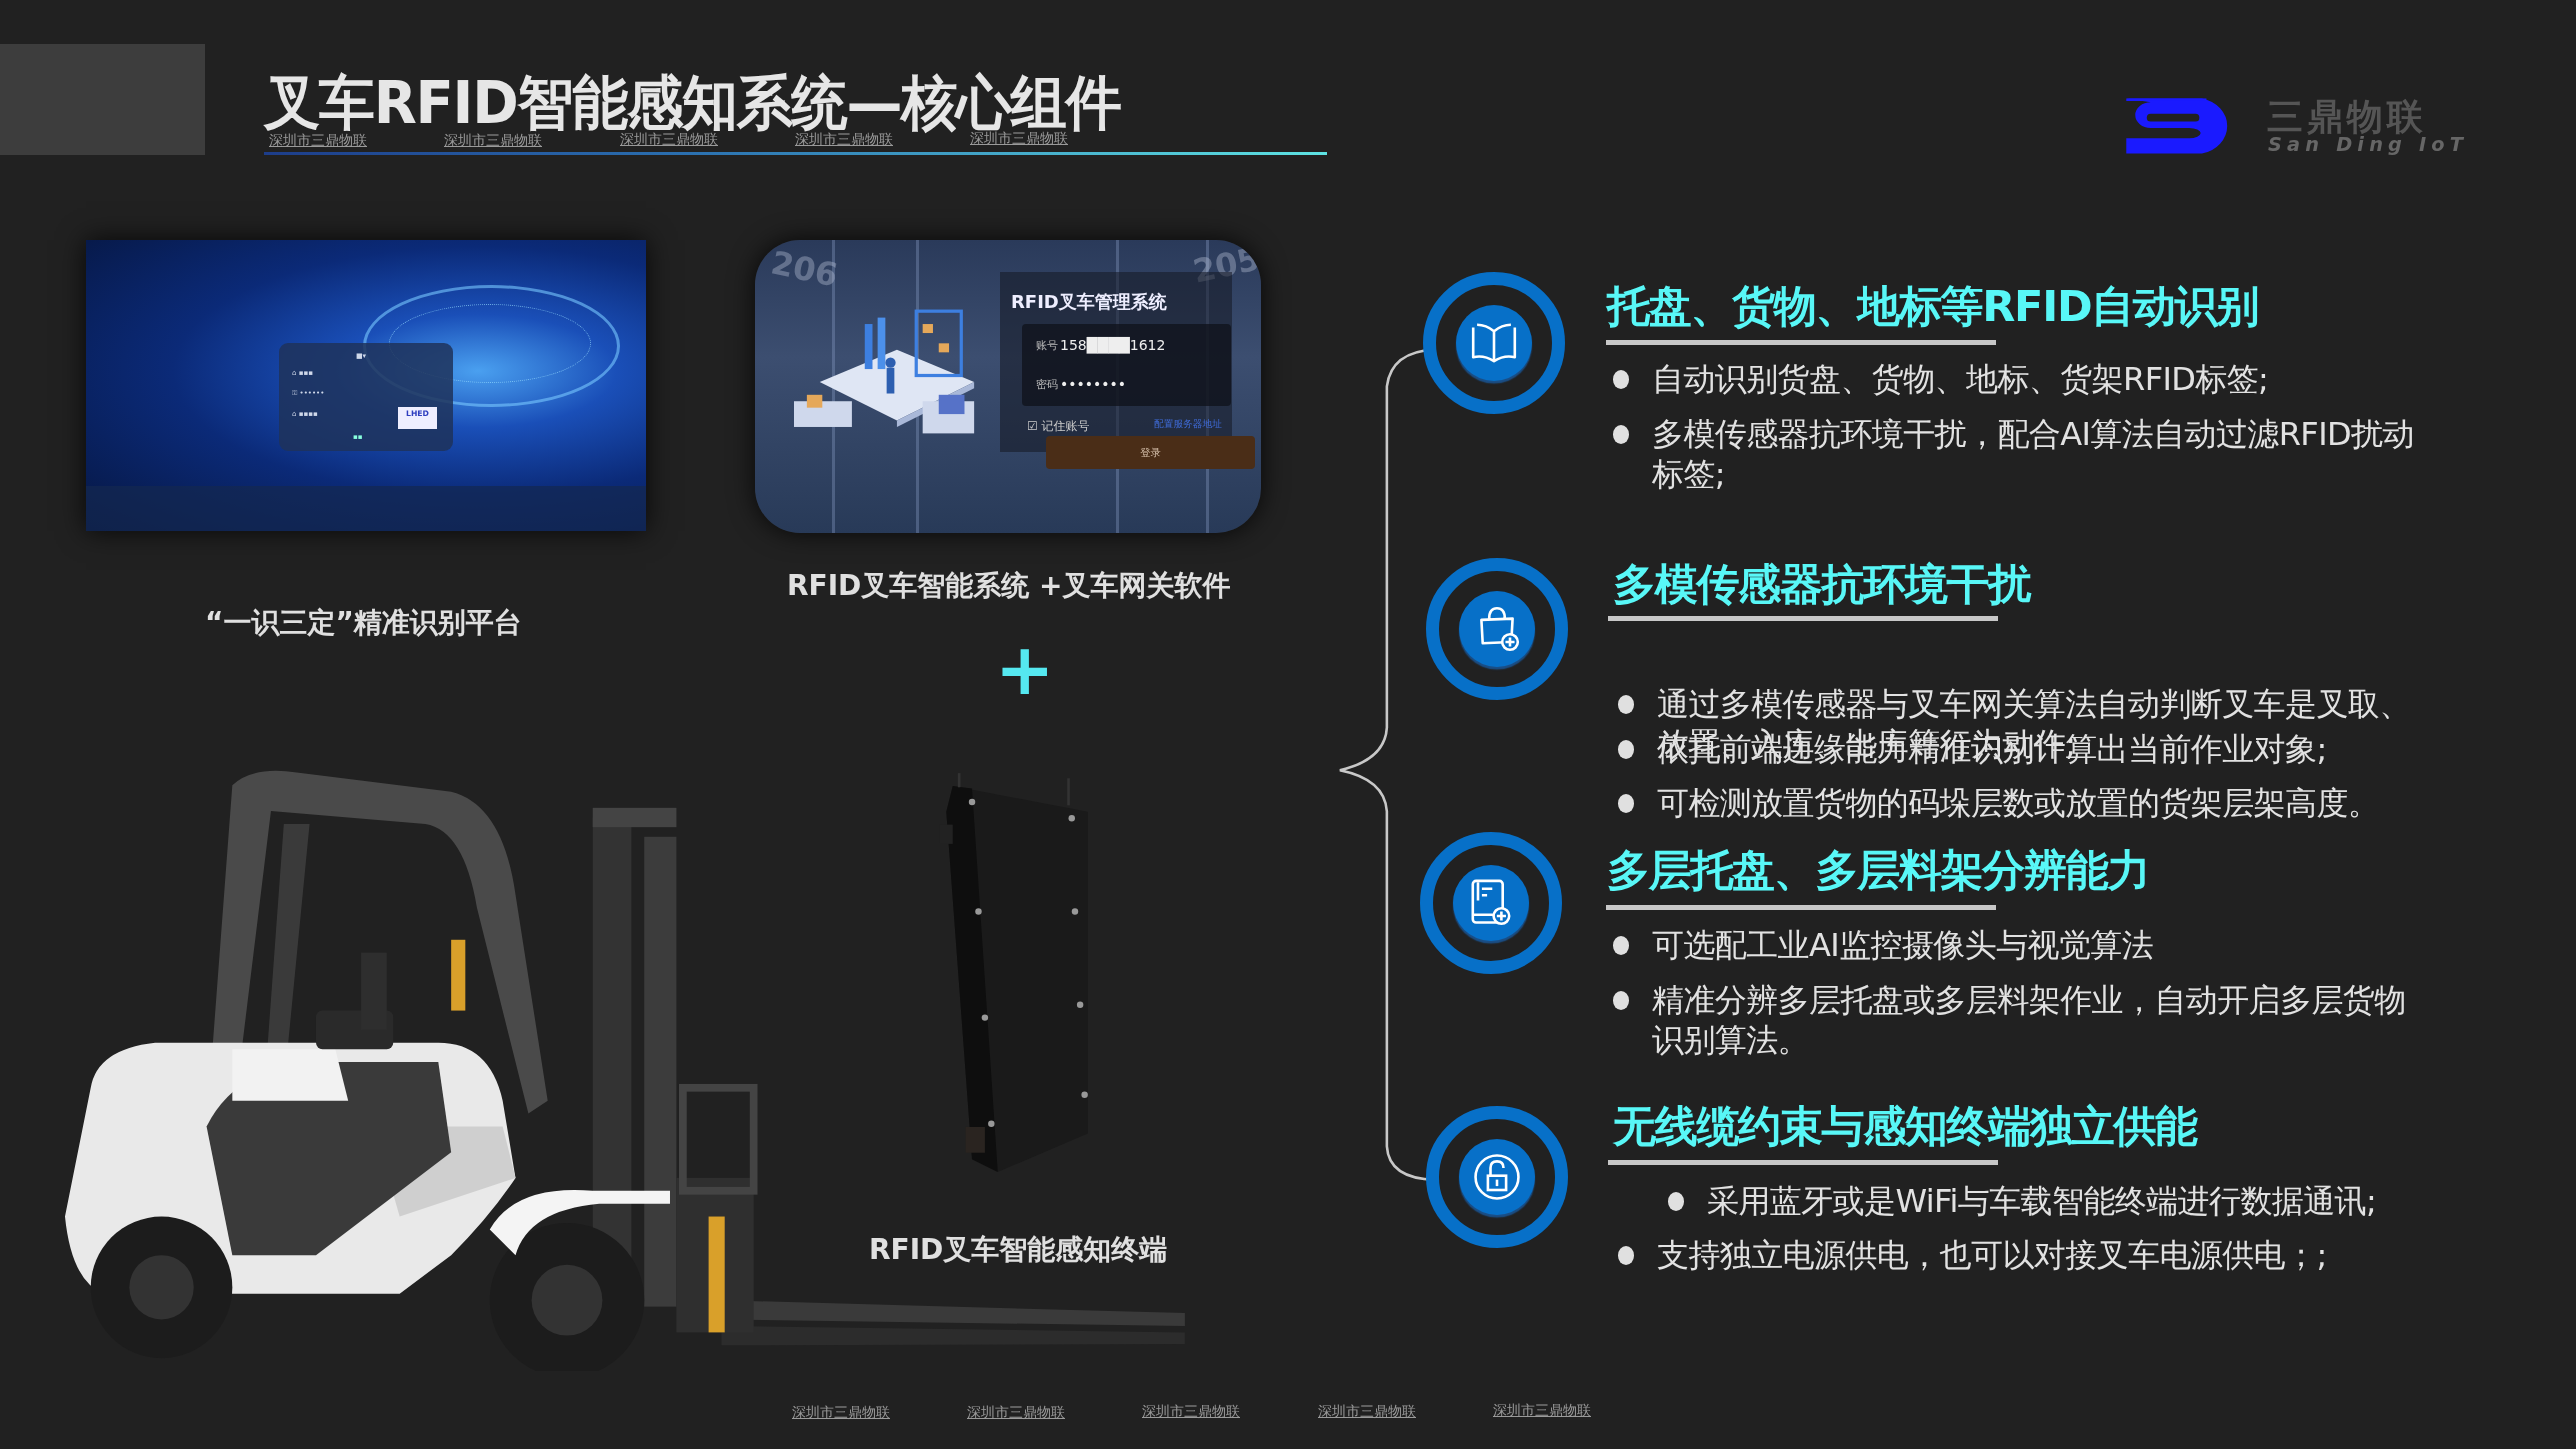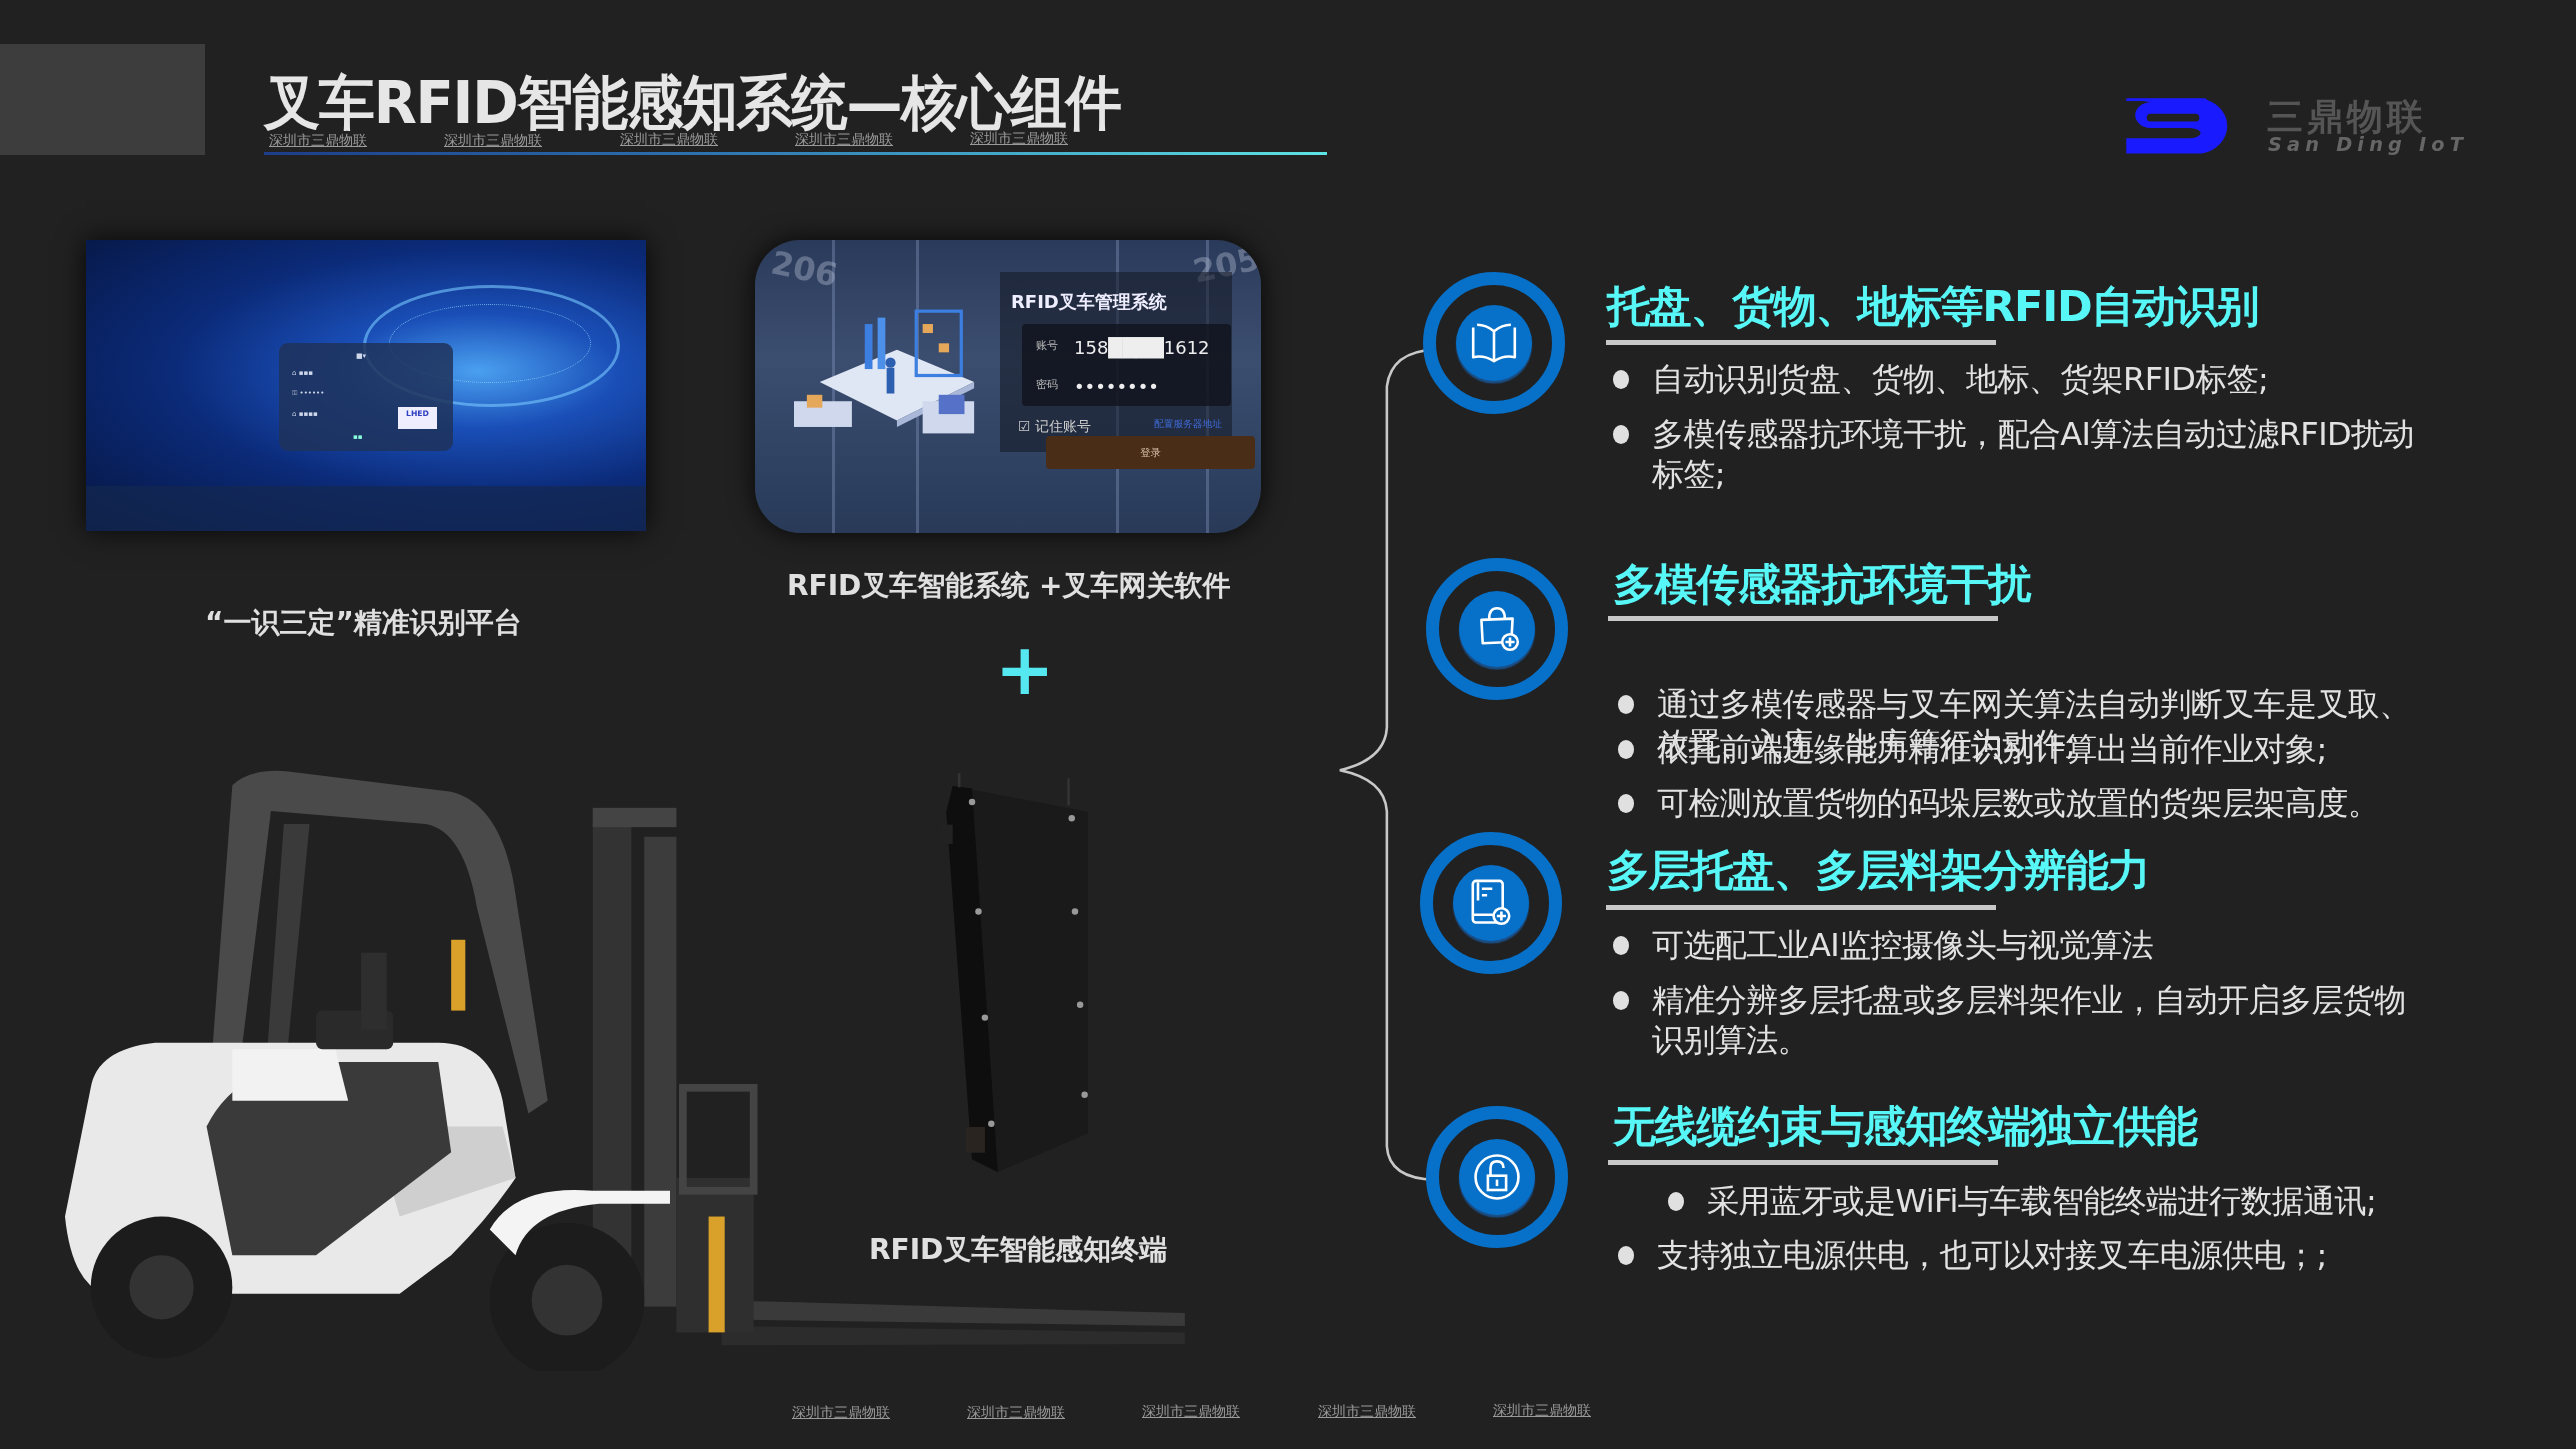--- a/index.html
+++ b/index.html
@@ -28,22 +28,22 @@
     .lb-row { position:absolute; left:13px; font-size:7px; color:#cfd8ea; }
     #card1 .captcha { position:absolute; left:119px; top:64px; width:39px; height:22px; background:#eef; color:#3040c0; font-size:7.7px; text-align:center; line-height:14px; font-weight:bold; }
     #card1 .footer { position:absolute; left:0; bottom:0; width:100%; height:45px; background:rgba(20,40,80,0.7); }
     #card2 { left:755px; top:240px; width:506px; height:293px; border-radius:45px;
       background: linear-gradient(180deg,#2a3a5a 0%,#3c4e70 40%,#283a58 100%); }
     #card2 .shelf { position:absolute; top:0; bottom:0; width:2.6px; background:rgba(140,160,200,0.35); }
     #card2 .panel { position:absolute; left:245px; top:32px; width:232px; height:180px; background:rgba(20,24,34,0.55); }
     #c2-title { position:absolute; left:256px; top:50px; font-size:18px; font-weight:bold; color:#eef; white-space:nowrap; }
     #c2-form { position:absolute; left:267px; top:84px; width:209px; height:82px; background:rgba(15,18,26,0.75); border-radius:3.9px; }
     .c2-lbl { position:absolute; left:14px; font-size:11px; color:#bbb; }
-    .c2-val { position:absolute; left:52px; font-size:18px; color:#eee; white-space:nowrap; }
-    #c2-remember { position:absolute; left:263px; top:178px; font-size:14px; color:#ccc; white-space:nowrap; }
+    .c2-val { position:absolute; left:38px; font-size:14px; color:#eee; white-space:nowrap; }
+    #c2-remember { position:absolute; left:272px; top:178px; font-size:12px; color:#ccc; white-space:nowrap; }
     #c2-server { position:absolute; left:399px; top:178px; font-size:9.7px; color:#3f6bd8; white-space:nowrap; }
     #c2-login { position:absolute; left:267px; top:196px; width:209px; height:33px; background:#4a2d17; border-radius:3.9px; color:#d8c3ae; font-size:10.3px; text-align:center; line-height:33px;margin-left:24px; }
     #c2-num1 { position:absolute; left:16px; top:9.7px; font-size:32px; color:rgba(200,210,230,0.35); font-weight:bold; transform:rotate(12deg); }
     #c2-num2 { position:absolute; left:438px; top:6.4px; font-size:32px; color:rgba(200,210,230,0.35); font-weight:bold; transform:rotate(-12deg); }
     .iso { position:absolute; }
     .caption { font-size:28px; font-weight:bold; color:#e0e0e0; white-space:nowrap; }
     #plus { left:995px; top:634px; font-size:71px; color:#55e8f0; font-weight:bold; line-height:1; }
     
     #forklift { left:39px; top:766px; width:1159px; height:605px; }
     

